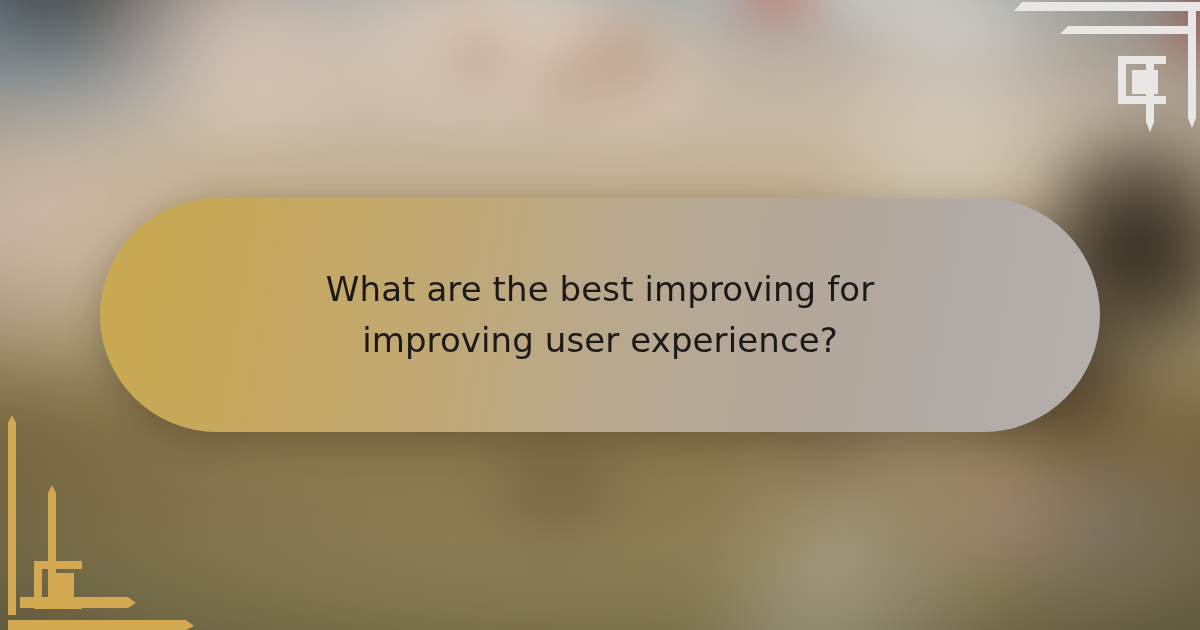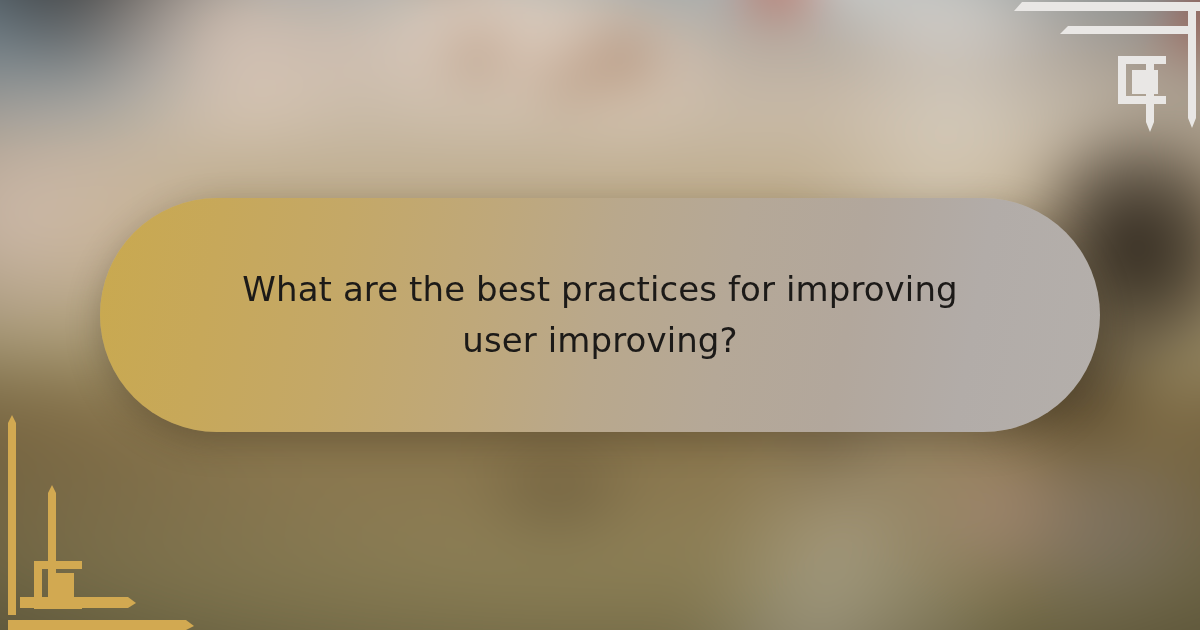--- a/index.html
+++ b/index.html
@@ -194,16 +194,16 @@
       <polygon points="8,205 186,205 194,211 186,215 8,215"></polygon>
 
       <polygon points="20,182 128,182 136,188 128,193 20,193"></polygon>
 
       <path d="M34,146 L82,146 L82,154 L42,154 L42,186 L82,186 L82,194 L34,194 Z"></path>
       <rect x="48" y="158" width="26" height="24"></rect>
     </g>
   </svg>
 
   <div id="question-card">
-    <div id="question-text">What are the best practices for improving user improving?</div>
+    <div id="question-text">What are the best improving for improving user experience?</div>
   </div>
 
 </div>
 
 </body></html>

